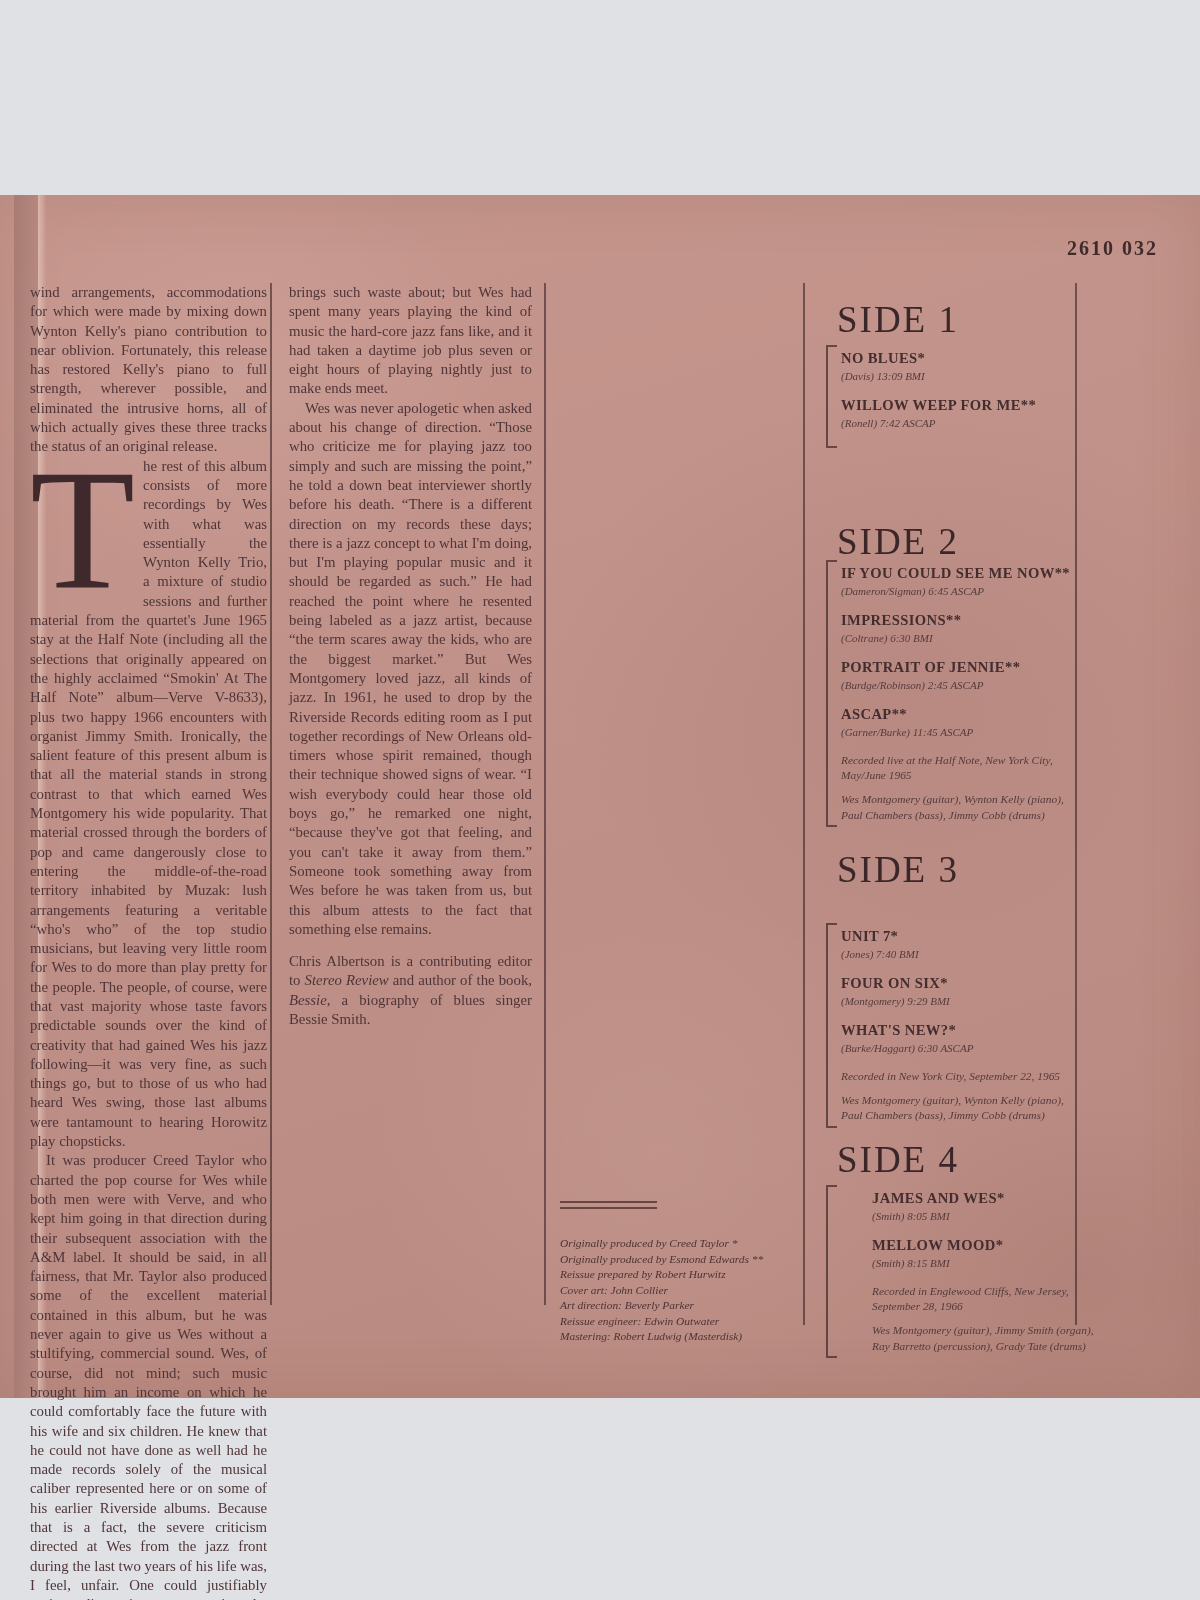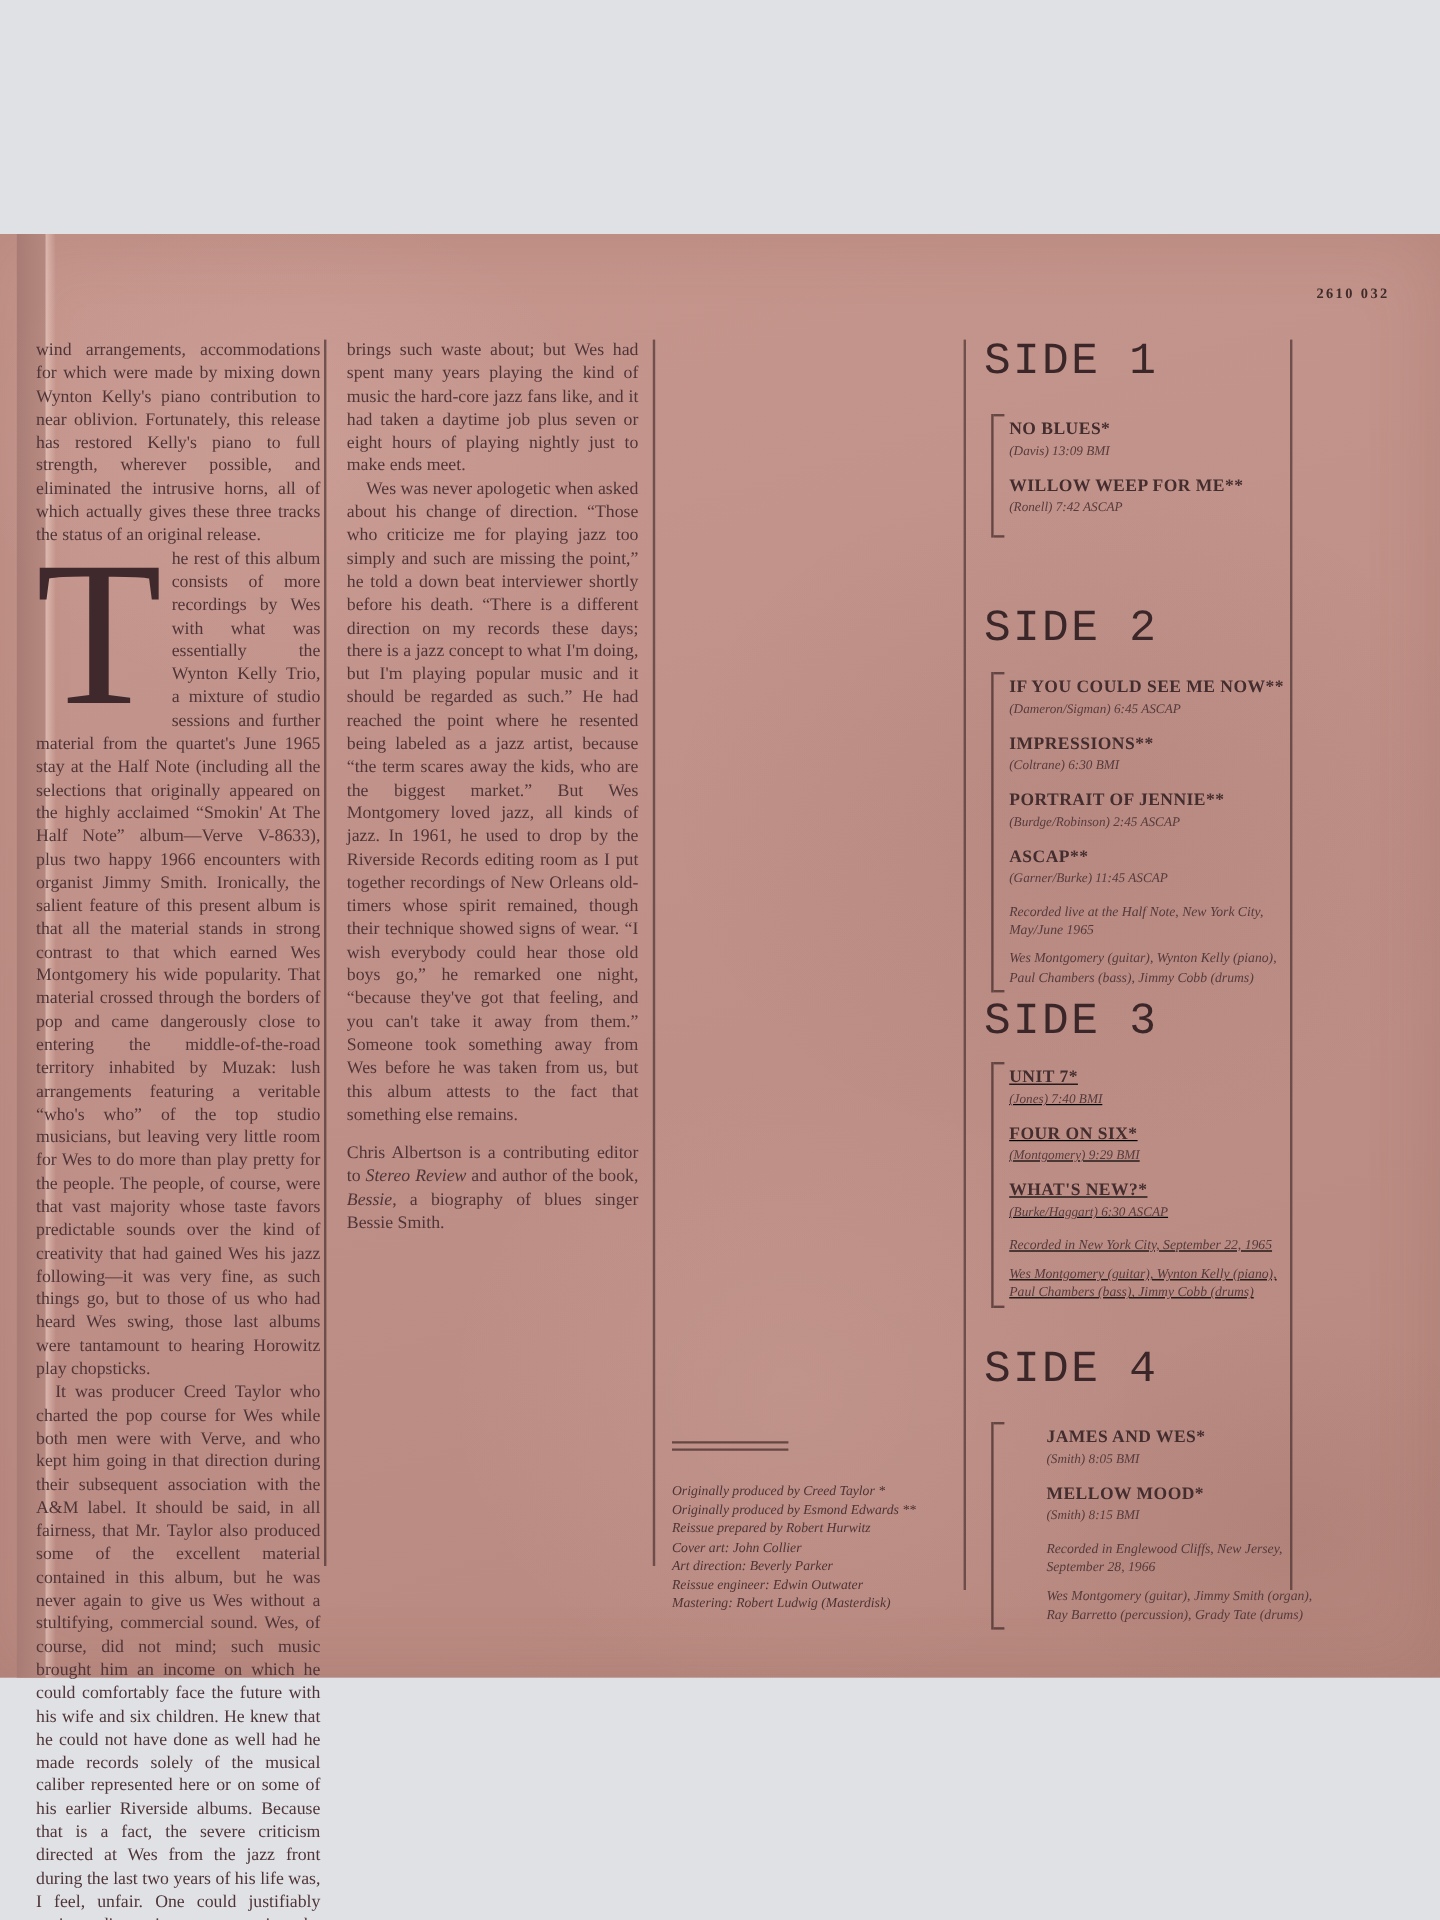--- a/index.html
+++ b/index.html
@@ -32,21 +32,21 @@
   .spine-shade{
     position:absolute;left:14px;top:0;width:24px;height:100%;
     background:linear-gradient(to right,#a87c74,#b5887f);
   }
   .crease{
     position:absolute;left:38px;top:0;width:8px;height:100%;
     background:linear-gradient(to right,rgba(236,205,195,0.65),rgba(236,205,195,0.05));
   }
   .catalog{
     position:absolute;right:42px;top:42px;
-    font-size:12px;font-weight:700;letter-spacing:2px;color:#402b2b;
+    font-size:20px;font-weight:700;letter-spacing:2px;color:#402b2b;
   }
   .vrule{position:absolute;width:2px;background:rgba(62,38,38,0.62);}
   .vr1{left:270px;top:88px;height:1022px;}
   .vr2{left:544px;top:88px;height:1022px;}
   .vr3{left:803px;top:88px;height:1042px;}
   .vr4{left:1075px;top:88px;height:1042px;}
 
   .col{position:absolute;top:88px;color:#4f3538;font-size:14.8px;line-height:19.3px;text-align:justify;}
   .col p{margin:0;}
   .col-left{left:30px;width:237px;}
@@ -62,34 +62,34 @@
   .credits{position:absolute;left:560px;top:1006px;width:230px;color:#4d3335;}
   .credits-rule{
     width:97px;height:4px;margin-bottom:27px;
     border-top:2px solid rgba(62,38,38,0.7);
     border-bottom:2px solid rgba(62,38,38,0.7);
   }
   .credit-line{margin:0;font-style:italic;font-size:11.4px;line-height:15.5px;}
 
   .sides{position:absolute;left:820px;top:0;width:252px;}
   .side-h{
-    position:absolute;margin:0;font-weight:400;font-size:37px;
-    letter-spacing:2px;color:#3b2729;font-family:Liberation Mono, monospace;
+    position:absolute;margin:17px;font-weight:400;font-size:37px;
+    letter-spacing:2px;color:#3b2729;font-family:Liberation Serif, serif;
   }
   .s1h{top:86px;} .s2h{top:308px;} .s3h{top:636px;} .s4h{top:926px;}
   .group{
     position:absolute;left:6px;width:240px;
     border-left:2px solid rgba(62,38,38,0.7);
     padding:5px 0 4px 13px;
   }
   .group::before,.group::after{
     content:"";position:absolute;left:0;width:9px;height:2px;background:rgba(62,38,38,0.7);
   }
   .group::before{top:0;} .group::after{bottom:0;}
-  .g1{top:150px;} .g2{top:365px;} .g3{top:690px;text-decoration:underline;} .g4{top:990px;padding-left:44px;}
+  .g1{top:150px;} .g2{top:365px;} .g3{top:728px;} .g4{top:990px;padding-left:44px;}
   .track{margin-bottom:14px;}
   .t-title{font-size:14.6px;font-weight:700;letter-spacing:0.4px;color:#442d2f;}
   .t-credit{font-style:italic;font-size:11px;line-height:14px;color:#563b3d;margin-top:2px;}
   .session{font-style:italic;font-size:11.4px;line-height:15.2px;color:#543a3c;margin:0;}
   .session + .session{margin-top:9px;}
 </style>
 </head>
 <body>
 
 <div class="cover">

